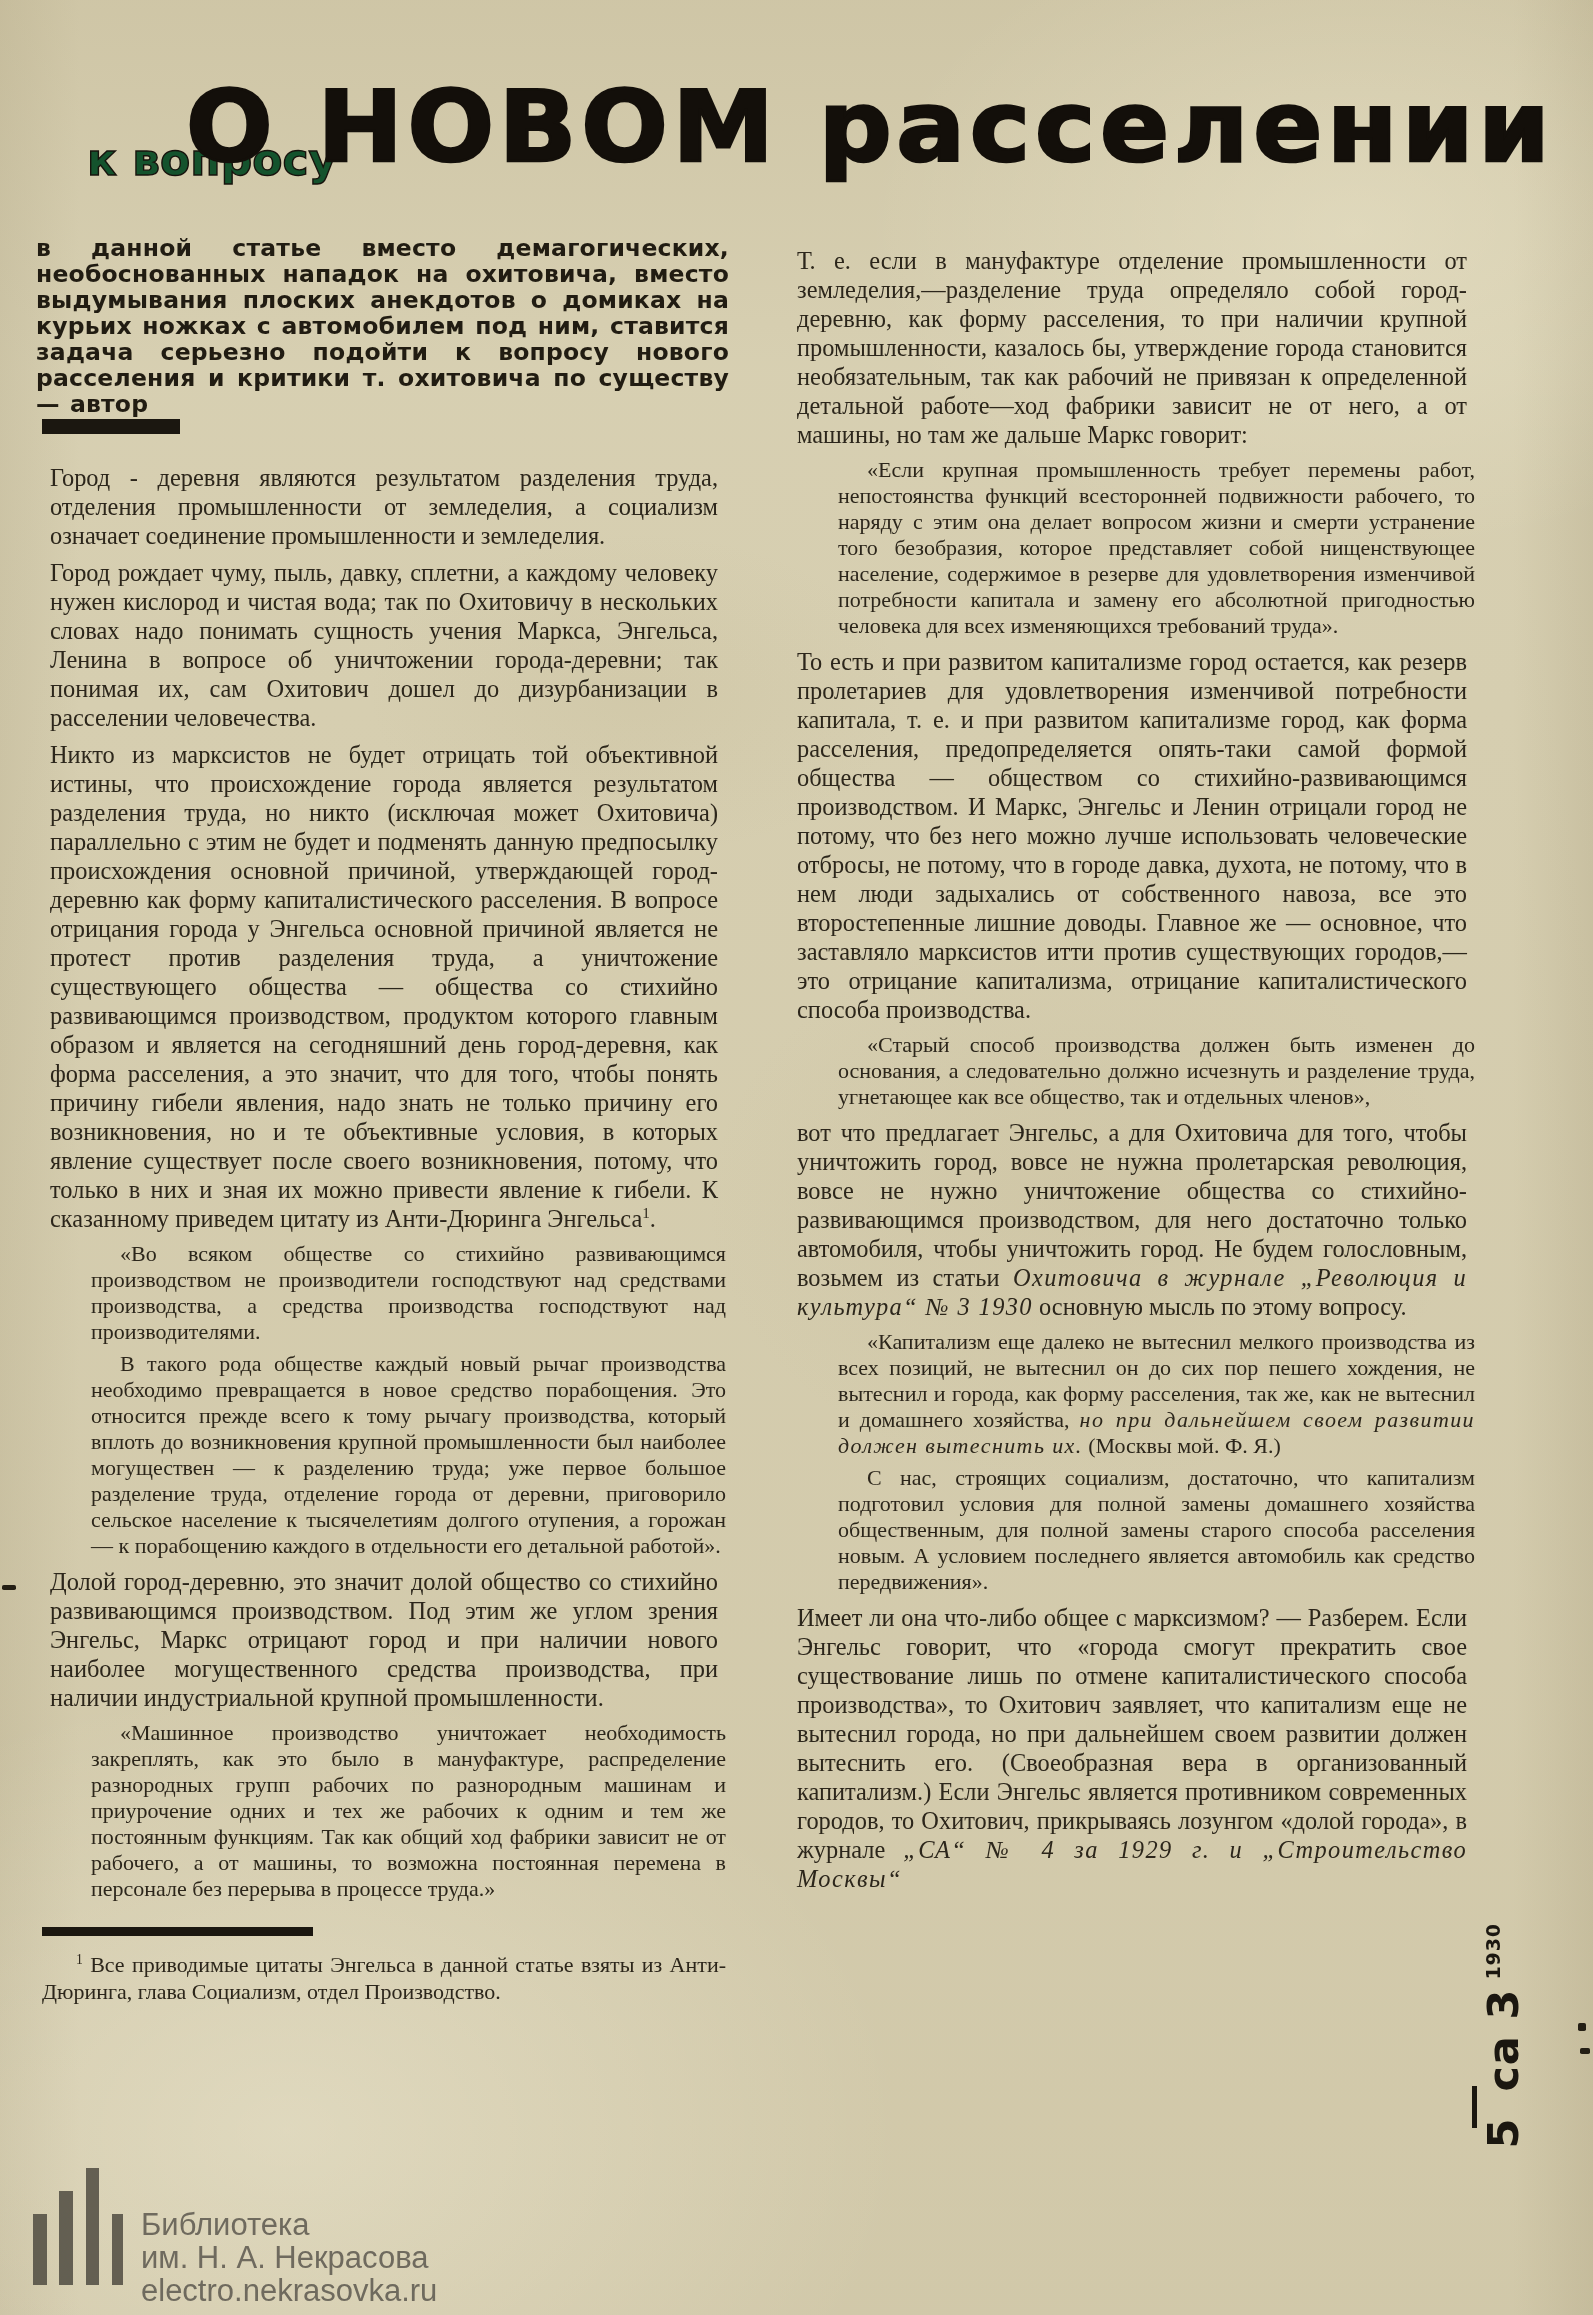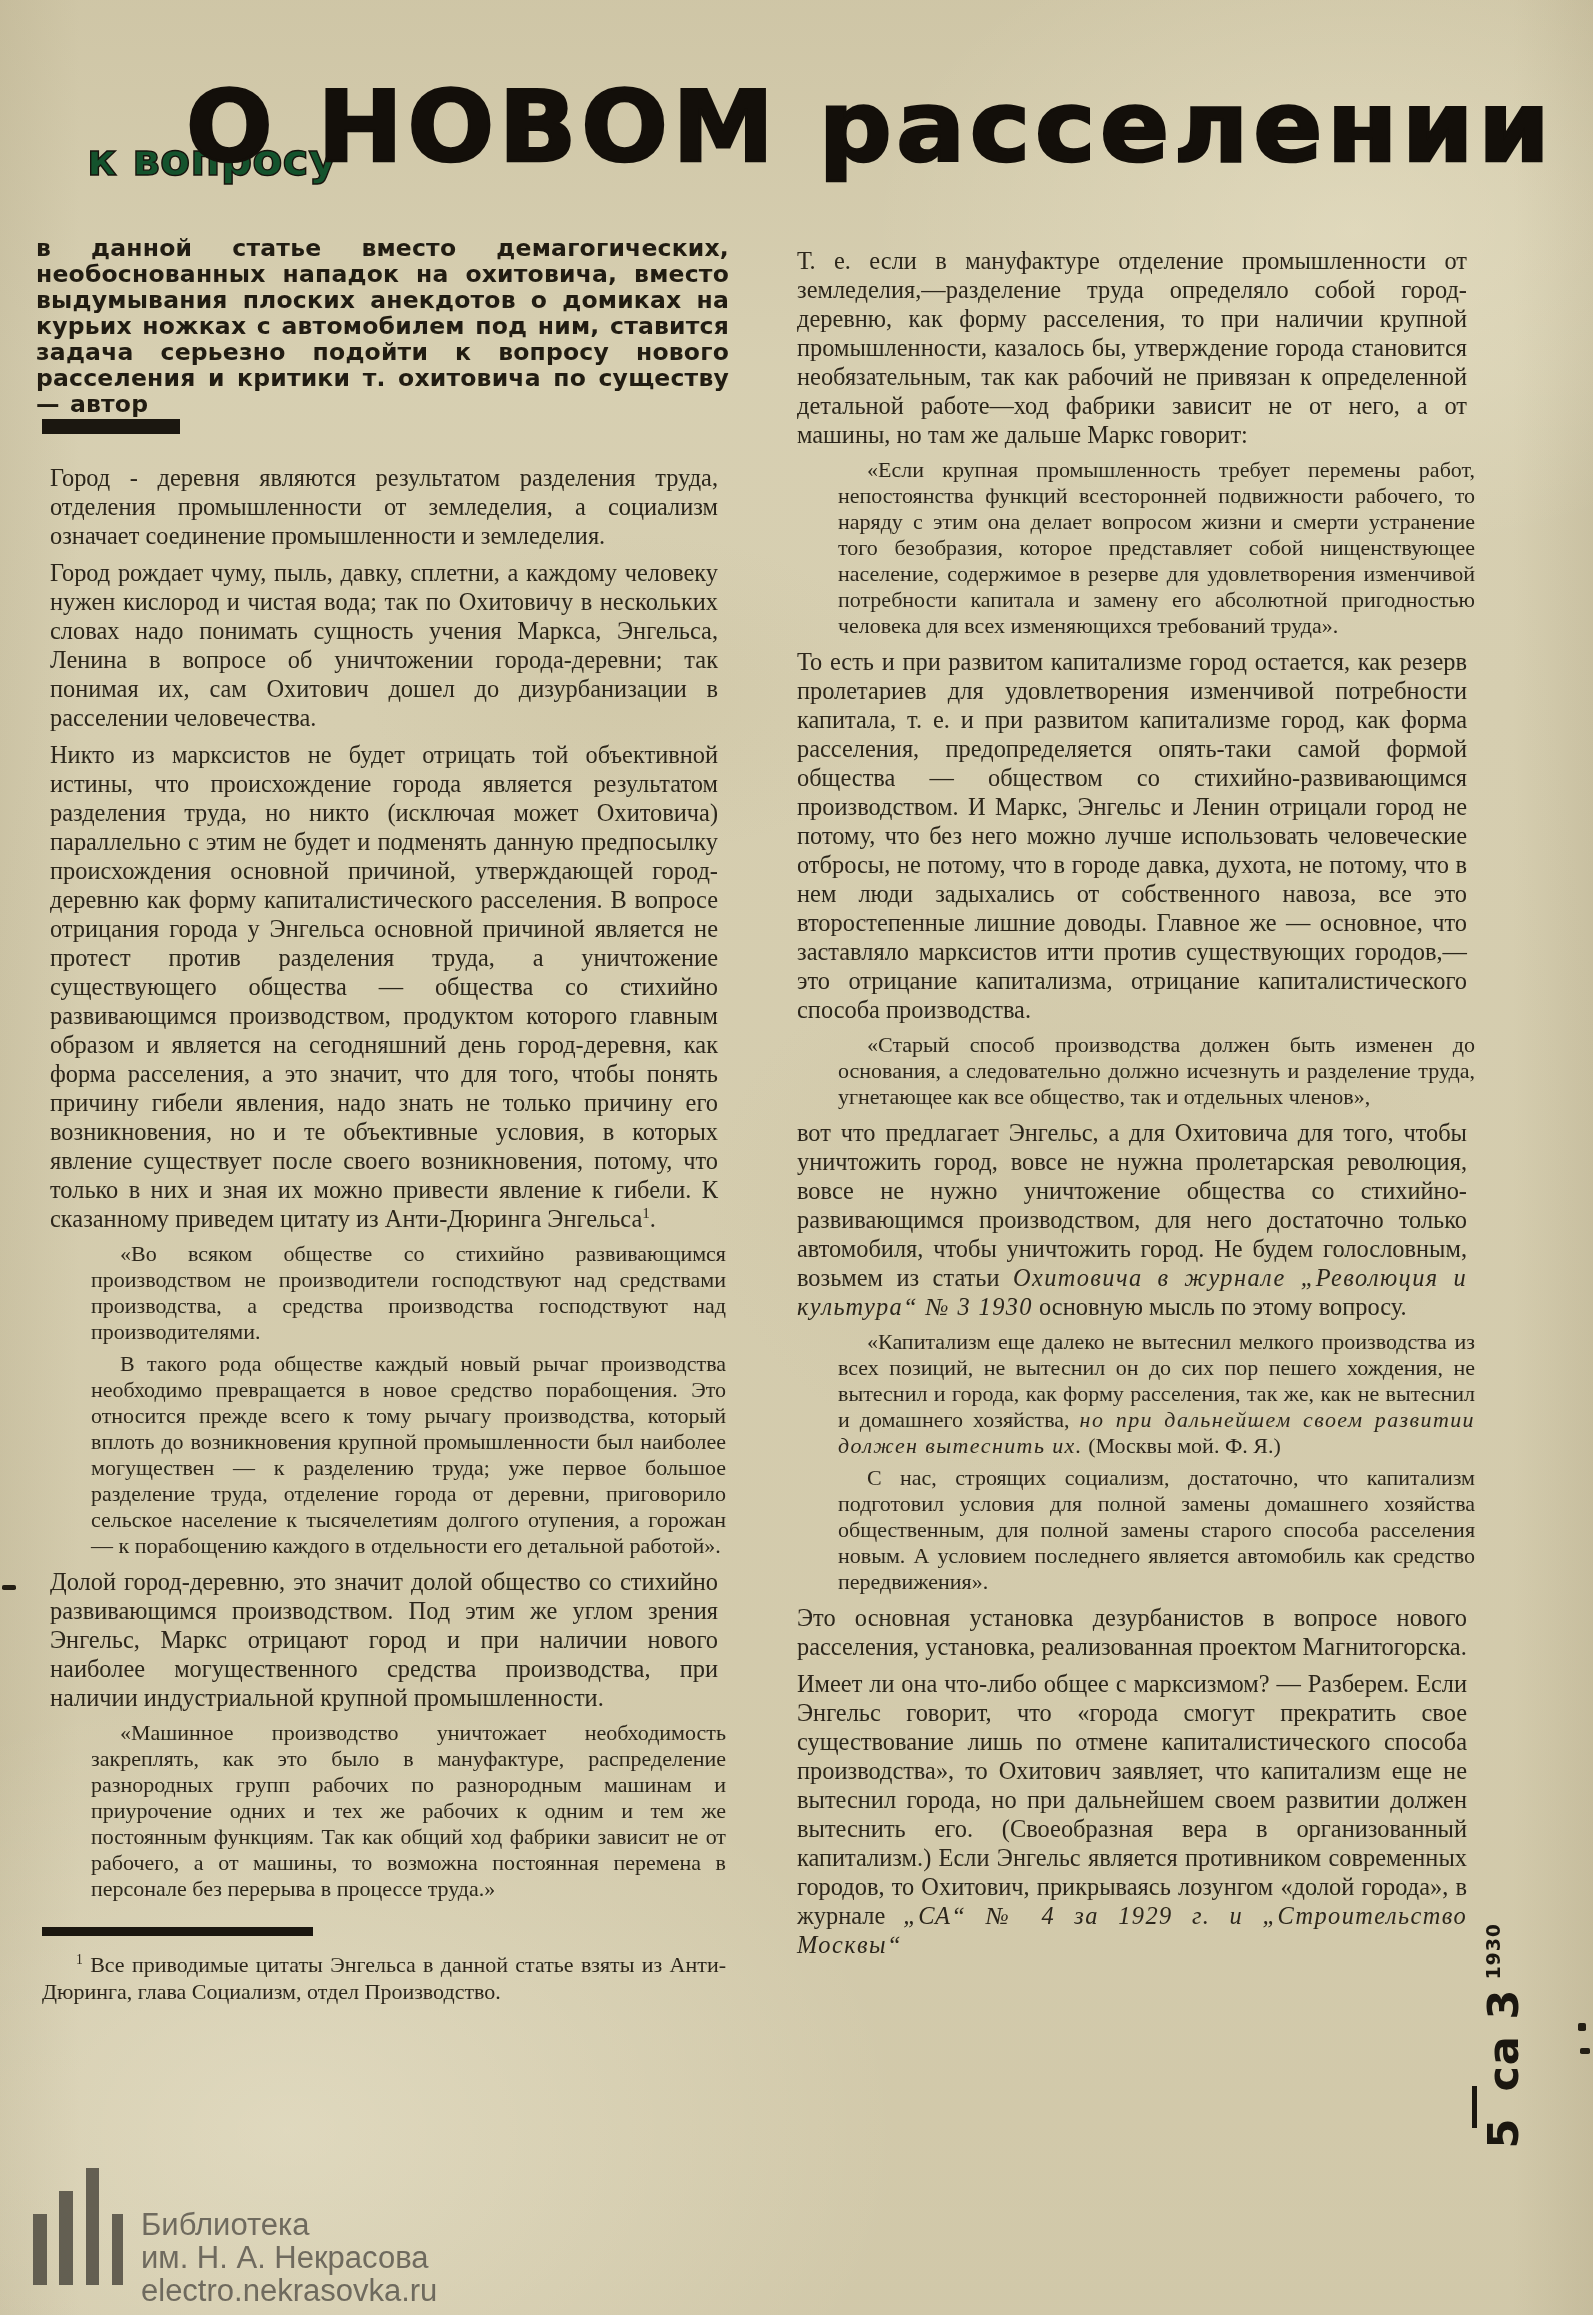--- a/index.html
+++ b/index.html
@@ -92,21 +92,20 @@
     <p class="footnote"><sup>1</sup><span> Все приводимые цитаты Энгельса в данной статье взяты из Анти-Дюринга, глава Социализм, отдел Производство.</span></p>
   </div>
 <div class="column" id="col-right">
     <p class="para body"><span>Т. е. если в мануфактуре отделение промышленности от земледелия,—разделение труда определяло собой город-деревню, как форму расселения, то при наличии крупной промышленности, казалось бы, утверждение города становится необязательным, так как рабочий не привязан к определенной детальной работе—ход фабрики зависит не от него, а от машины, но там же дальше Маркс говорит:</span></p>
     <p class="para quote"><span>«Если крупная промышленность требует перемены работ, непостоянства функций всесторонней подвижности рабочего, то наряду с этим она делает вопросом жизни и смерти устранение того безобразия, которое представляет собой нищенствующее население, содержимое в резерве для удовлетворения изменчивой потребности капитала и замену его абсолютной пригодностью человека для всех изменяющихся требований труда».</span></p>
     <p class="para body"><span>То есть и при развитом капитализме город остается, как резерв пролетариев для удовлетворения изменчивой потребности капитала, т. е. и при развитом капитализме город, как форма расселения, предопределяется опять-таки самой формой общества — обществом со стихийно-развивающимся производством. И Маркс, Энгельс и Ленин отрицали город не потому, что без него можно лучше использовать человеческие отбросы, не потому, что в городе давка, духота, не потому, что в нем люди задыхались от собственного навоза, все это второстепенные лишние доводы. Главное же — основное, что заставляло марксистов итти против существующих городов,—это отрицание капитализма, отрицание капиталистического способа производства.</span></p>
     <p class="para quote"><span>«Старый способ производства должен быть изменен до основания, а следовательно должно исчезнуть и разделение труда, угнетающее как все общество, так и отдельных членов»,</span></p>
     <p class="para body"><span>вот что предлагает Энгельс, а для Охитовича для того, чтобы уничтожить город, вовсе не нужна пролетарская революция, вовсе не нужно уничтожение общества со стихийно-развивающимся производством, для него достаточно только автомобиля, чтобы уничтожить город. Не будем голословным, возьмем из статьи </span><em>Охитовича в журнале „Революция и культура“ № 3 1930</em><span> основную мысль по этому вопросу.</span></p>
     <p class="para quote"><span>«Капитализм еще далеко не вытеснил мелкого производства из всех позиций, не вытеснил он до сих пор пешего хождения, не вытеснил и города, как форму расселения, так же, как не вытеснил и домашнего хозяйства, </span><em>но при дальнейшем своем развитии должен вытеснить их.</em><span> (Москвы мой. Ф. Я.)</span></p>
     <p class="para quote"><span>С нас, строящих социализм, достаточно, что капитализм подготовил условия для полной замены домашнего хозяйства общественным, для полной замены старого способа расселения новым. А условием последнего является автомобиль как средство передвижения».</span></p>
-    <p class="para body"><span>Это основная установка дезурбанистов в вопросе нового расселения, установка, реализованная проектом Магнитогорска.</span></p>
     <p class="para body"><span>Имеет ли она что-либо общее с марксизмом? — Разберем. Если Энгельс говорит, что «города смогут прекратить свое существование лишь по отмене капиталистического способа производства», то Охитович заявляет, что капитализм еще не вытеснил города, но при дальнейшем своем развитии должен вытеснить его. (Своеобразная вера в организованный капитализм.) Если Энгельс является противником современных городов, то Охитович, прикрываясь лозунгом «долой города», в журнале </span><em>„СА“ № 4 за 1929 г. и „Строительство Москвы“</em></p>
   </div>
 
 <div class="sidebar-divider"></div>
 <div class="sidebar">
   <span class="sb-page">5</span>
   <span class="sb-issue">са 3</span>
   <span class="sb-year">1930</span>
 </div>
 

